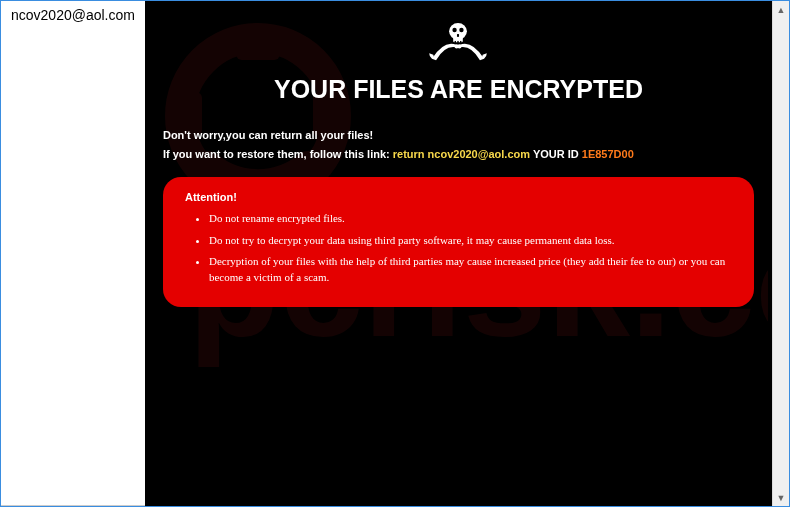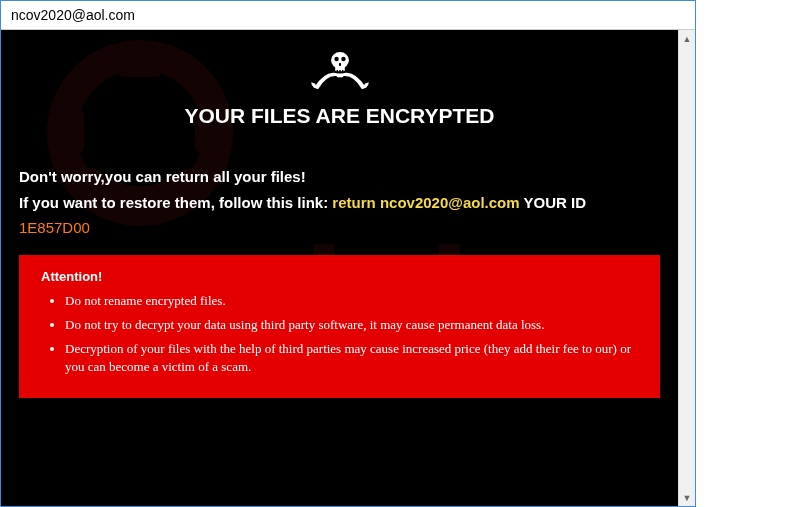--- a/index.html
+++ b/index.html
@@ -5,24 +5,24 @@
   * { margin: 0; padding: 0; box-sizing: border-box; }
   body {
     width: 790px;
     height: 507px;
     font-family: Arial, sans-serif;
     background: #fff;
     position: relative;
   }
   .window {
     border: 1px solid #3a8de0;
-    width: 696px;
+    width: 790px;
     height: 507px;
     display: flex;
-    flex-direction: column;
+    flex-direction: row;
   }
   .titlebar {
     background: #fff;
     padding: 6px 10px;
     font-size: 14px;
     color: #000;
     border-bottom: 1px solid #ccc;
   }
   .content-wrap {
     flex: 1;
@@ -67,39 +67,40 @@
     position: relative;
     padding: 18px 18px 0 18px;
   }
   .skull-wrap {
     text-align: center;
     margin-bottom: 4px;
   }
   .skull-wrap svg { width: 70px; height: 48px; }
   .main-heading {
     color: #fff;
-    font-size: 21px;
+    font-size: 25px;
     font-weight: bold;
     text-align: center;
-    margin-bottom: 36px;
+    margin-bottom: 22px;
     font-family: Arial, sans-serif;
   }
   .msg-block {
-    font-size: 15px;
+    font-size: 11px;
     line-height: 1.7;
     margin-bottom: 14px;
   }
   .msg-line { color: #fff; font-weight: bold; }
   .email-y { color: #f7d84b; font-weight: bold; }
-  .id-o { color: #ff7a1a; font-weight: normal; text-align: right; }
+  .id-o { color: #ff7a1a; font-weight: bold; text-align: right; }
   .attention-box {
     background: #e40000;
     padding: 14px 22px 16px 22px;
-    font-size: 13px;
+    font-size: 11px;
     color: #fff;
+    border-radius: 18px;
   }
   .attention-title {
     font-weight: bold;
     margin-bottom: 8px;
   }
   .attention-box ul {
     list-style: disc;
     padding-left: 24px;
     font-family: Liberation Serif, serif;
   }

